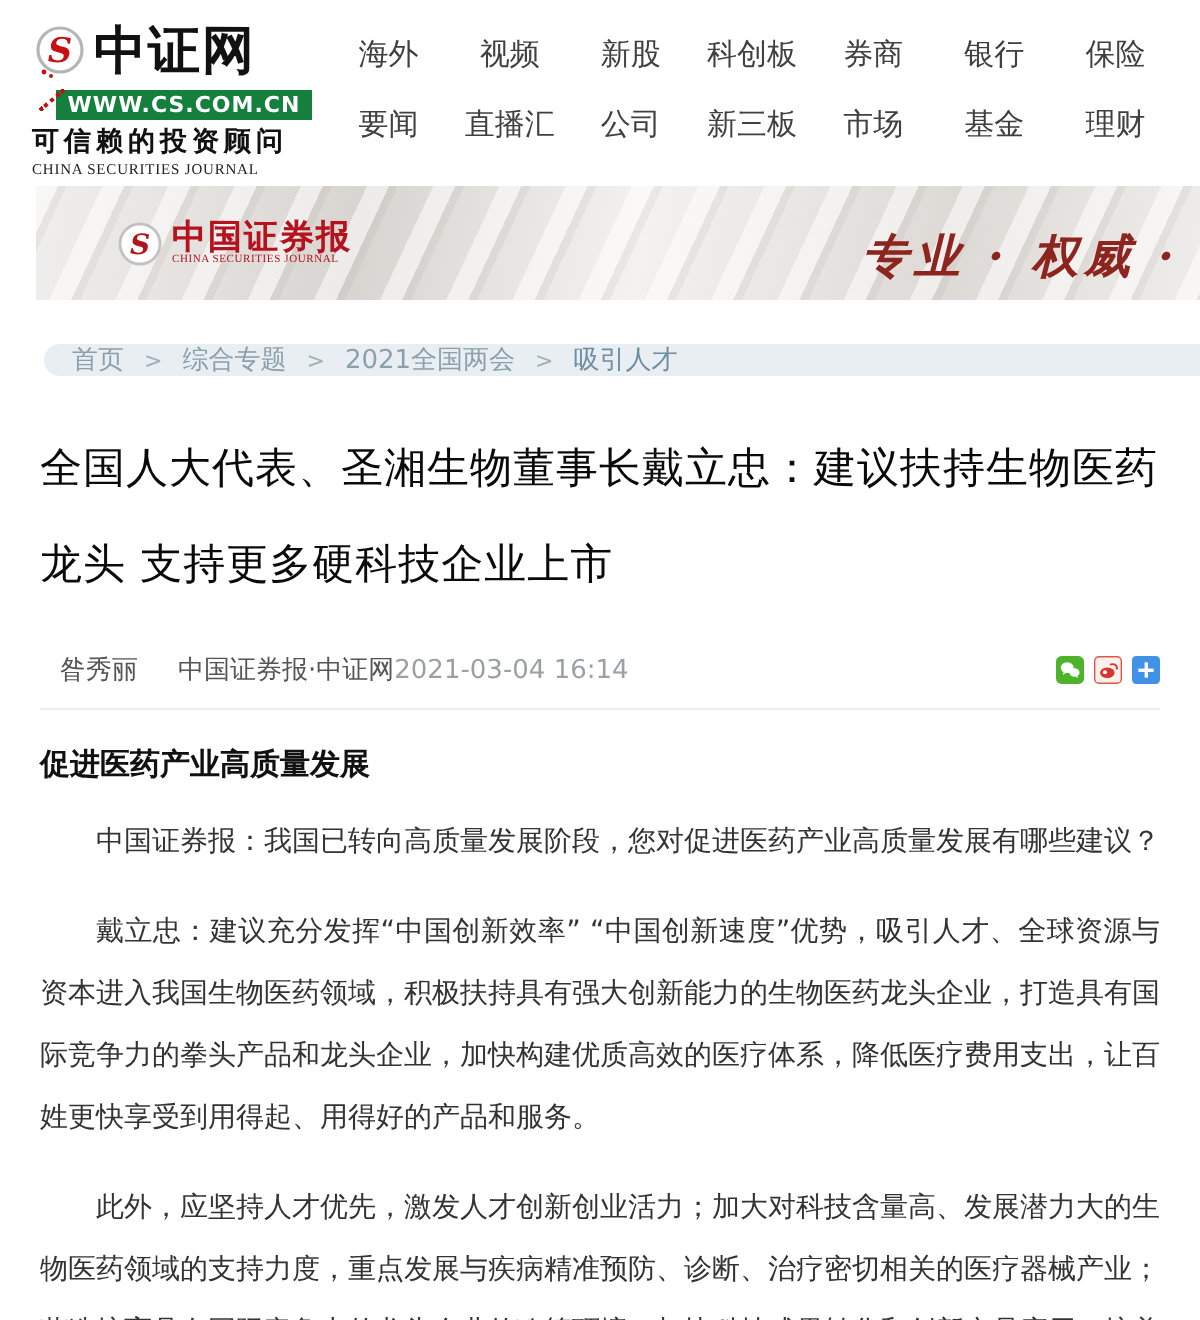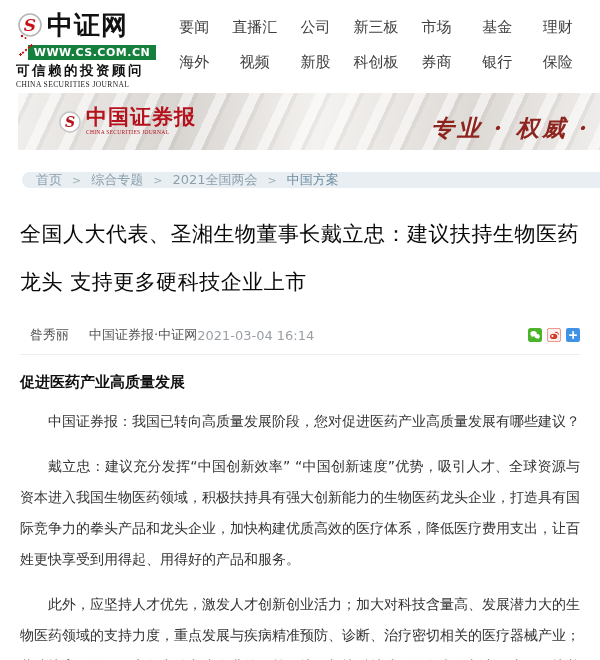--- a/index.html
+++ b/index.html
@@ -29,22 +29,22 @@
   .nav-item { font-size:15px; color:#404040; text-align:center; cursor:pointer; white-space:nowrap; }
 
   
   .banner { position:relative; margin-left:18px; height:57px; overflow:hidden; cursor:pointer;
     background:linear-gradient(100deg,#f1efed 0%,#d8d4d0 28%,#f4f2f0 52%,#ddd9d5 78%,#efedeb 100%); }
   .banner::before { content:""; position:absolute; inset:0;
     background:repeating-linear-gradient(115deg, rgba(255,255,255,.55) 0 10px, rgba(120,110,100,.08) 10px 14px, transparent 14px 30px); }
   .banner-inner { position:relative; display:flex; align-items:center; height:100%; padding:0 10px 0 40px; }
   .banner-brand { display:flex; align-items:center; margin-right:14px; }
   .banner-brand-swirl { width:24px; height:24px; margin-right:4px; }
-  .banner-brand-cn { font-family:Liberation Mono, monospace; font-weight:700;
-    font-size:21px; color:#b5121d; letter-spacing:1px; line-height:1; white-space:nowrap; }
+  .banner-brand-cn { font-family:Liberation Serif, serif; font-weight:700;
+    font-size:17px; color:#b5121d; letter-spacing:1px; line-height:1; white-space:nowrap; }
   .banner-brand-en { font-family:"Liberation Serif",serif; font-size:5.5px; color:#b5121d;
     letter-spacing:.3px; white-space:nowrap; }
   .banner-text { font-size:20px; font-weight:700; color:#42332b; letter-spacing:1px; white-space:nowrap; }
   .banner-slogan { margin-left:auto; align-self:flex-end; padding-bottom:6px;
     font-family:"DejaVu Serif","Liberation Serif",serif; font-weight:700; font-style:italic;
     font-size:23px; color:#8e241e; letter-spacing:3px; white-space:nowrap; }
 
   
   .crumb-wrap { margin:22px 0 0 22px; }
   .crumb { background:#e9eef2; border-radius:14px 0 0 14px; height:16px; display:flex;
@@ -83,36 +83,36 @@
       </svg>
       <span class="logo-cn">中证网</span>
     </div>
     <div class="logo-urlbar">WWW.CS.COM.CN</div>
     <div class="logo-slogan">可信赖的投资顾问</div>
     <div class="logo-en">CHINA SECURITIES JOURNAL</div>
   </div>
 
   <div class="nav">
     <div class="nav-row">
+      <span class="nav-item">海外</span>
+      <span class="nav-item">视频</span>
+      <span class="nav-item">新股</span>
+      <span class="nav-item">科创板</span>
+      <span class="nav-item">券商</span>
+      <span class="nav-item">银行</span>
+      <span class="nav-item">保险</span>
+    </div>
+    <div class="nav-row">
       <span class="nav-item">要闻</span>
       <span class="nav-item">直播汇</span>
       <span class="nav-item">公司</span>
       <span class="nav-item">新三板</span>
       <span class="nav-item">市场</span>
       <span class="nav-item">基金</span>
       <span class="nav-item">理财</span>
-    </div>
-    <div class="nav-row">
-      <span class="nav-item">海外</span>
-      <span class="nav-item">视频</span>
-      <span class="nav-item">新股</span>
-      <span class="nav-item">科创板</span>
-      <span class="nav-item">券商</span>
-      <span class="nav-item">银行</span>
-      <span class="nav-item">保险</span>
     </div>
   </div>
 </div>
 
 <div class="banner">
   <div class="banner-inner">
     <div class="banner-brand">
       <svg class="banner-brand-swirl" viewBox="0 0 24 24">
         <circle cx="12" cy="12" r="10" fill="#fff" stroke="#c2c2c2" stroke-width="1.4"></circle>
         <text x="12" y="17" text-anchor="middle" font-family="DejaVu Serif,serif" font-size="14" font-weight="bold" font-style="italic" fill="#b5121d">S</text>
@@ -127,21 +127,21 @@
 </div>
 
 <div class="crumb-wrap">
   <div class="crumb">
     <a>首页</a>
     <span class="sep">&gt;</span>
     <a>综合专题</a>
     <span class="sep">&gt;</span>
     <a>2021全国两会</a>
     <span class="sep">&gt;</span>
-    <a class="last">中国方案</a>
+    <a class="last">吸引人才</a>
   </div>
 </div>
 
 <div class="content">
   <h1 class="article-title">全国人大代表、圣湘生物董事长戴立忠：建议扶持生物医药龙头 支持更多硬科技企业上市</h1>
 
   <div class="meta">
     <span class="author">昝秀丽</span>
     <span class="source">中国证券报·中证网</span>
     <span class="date">2021-03-04 16:14</span>

